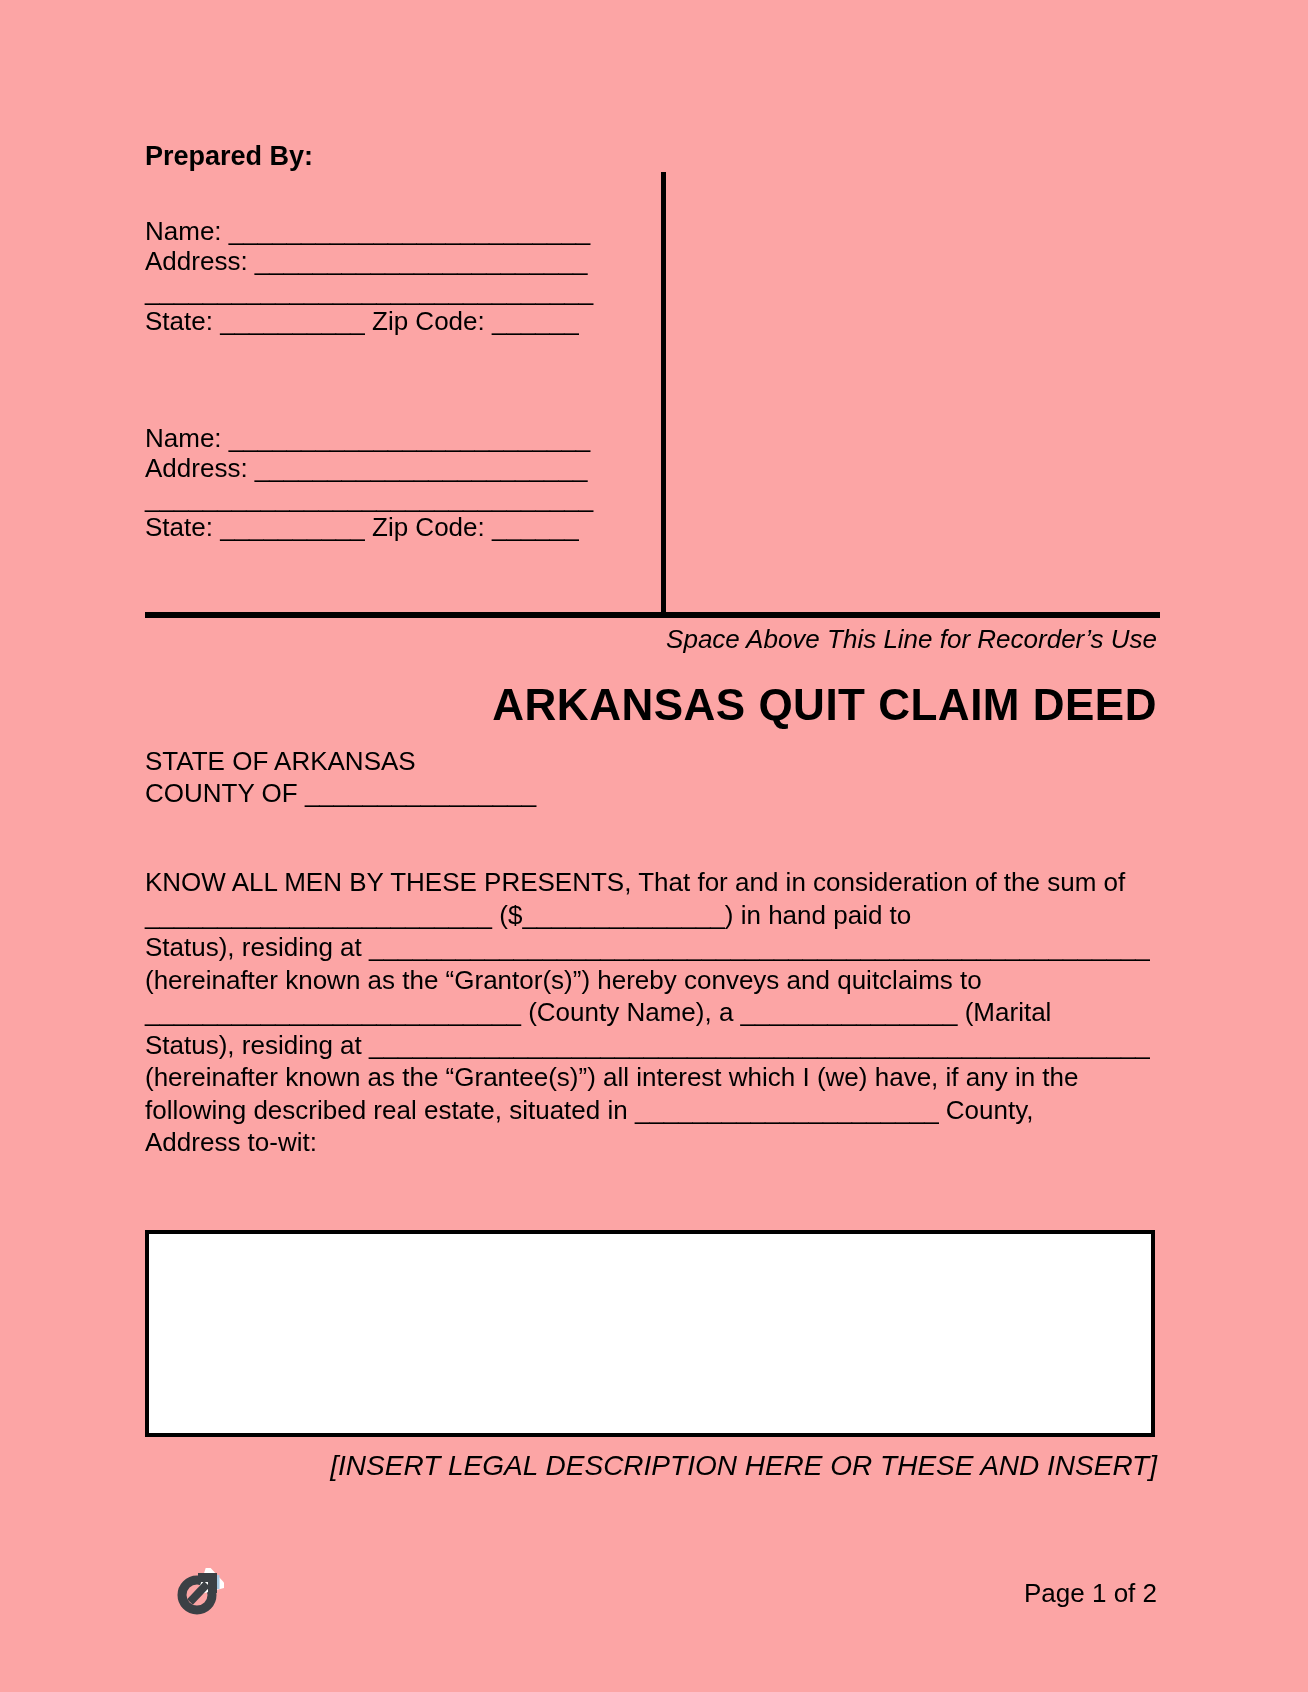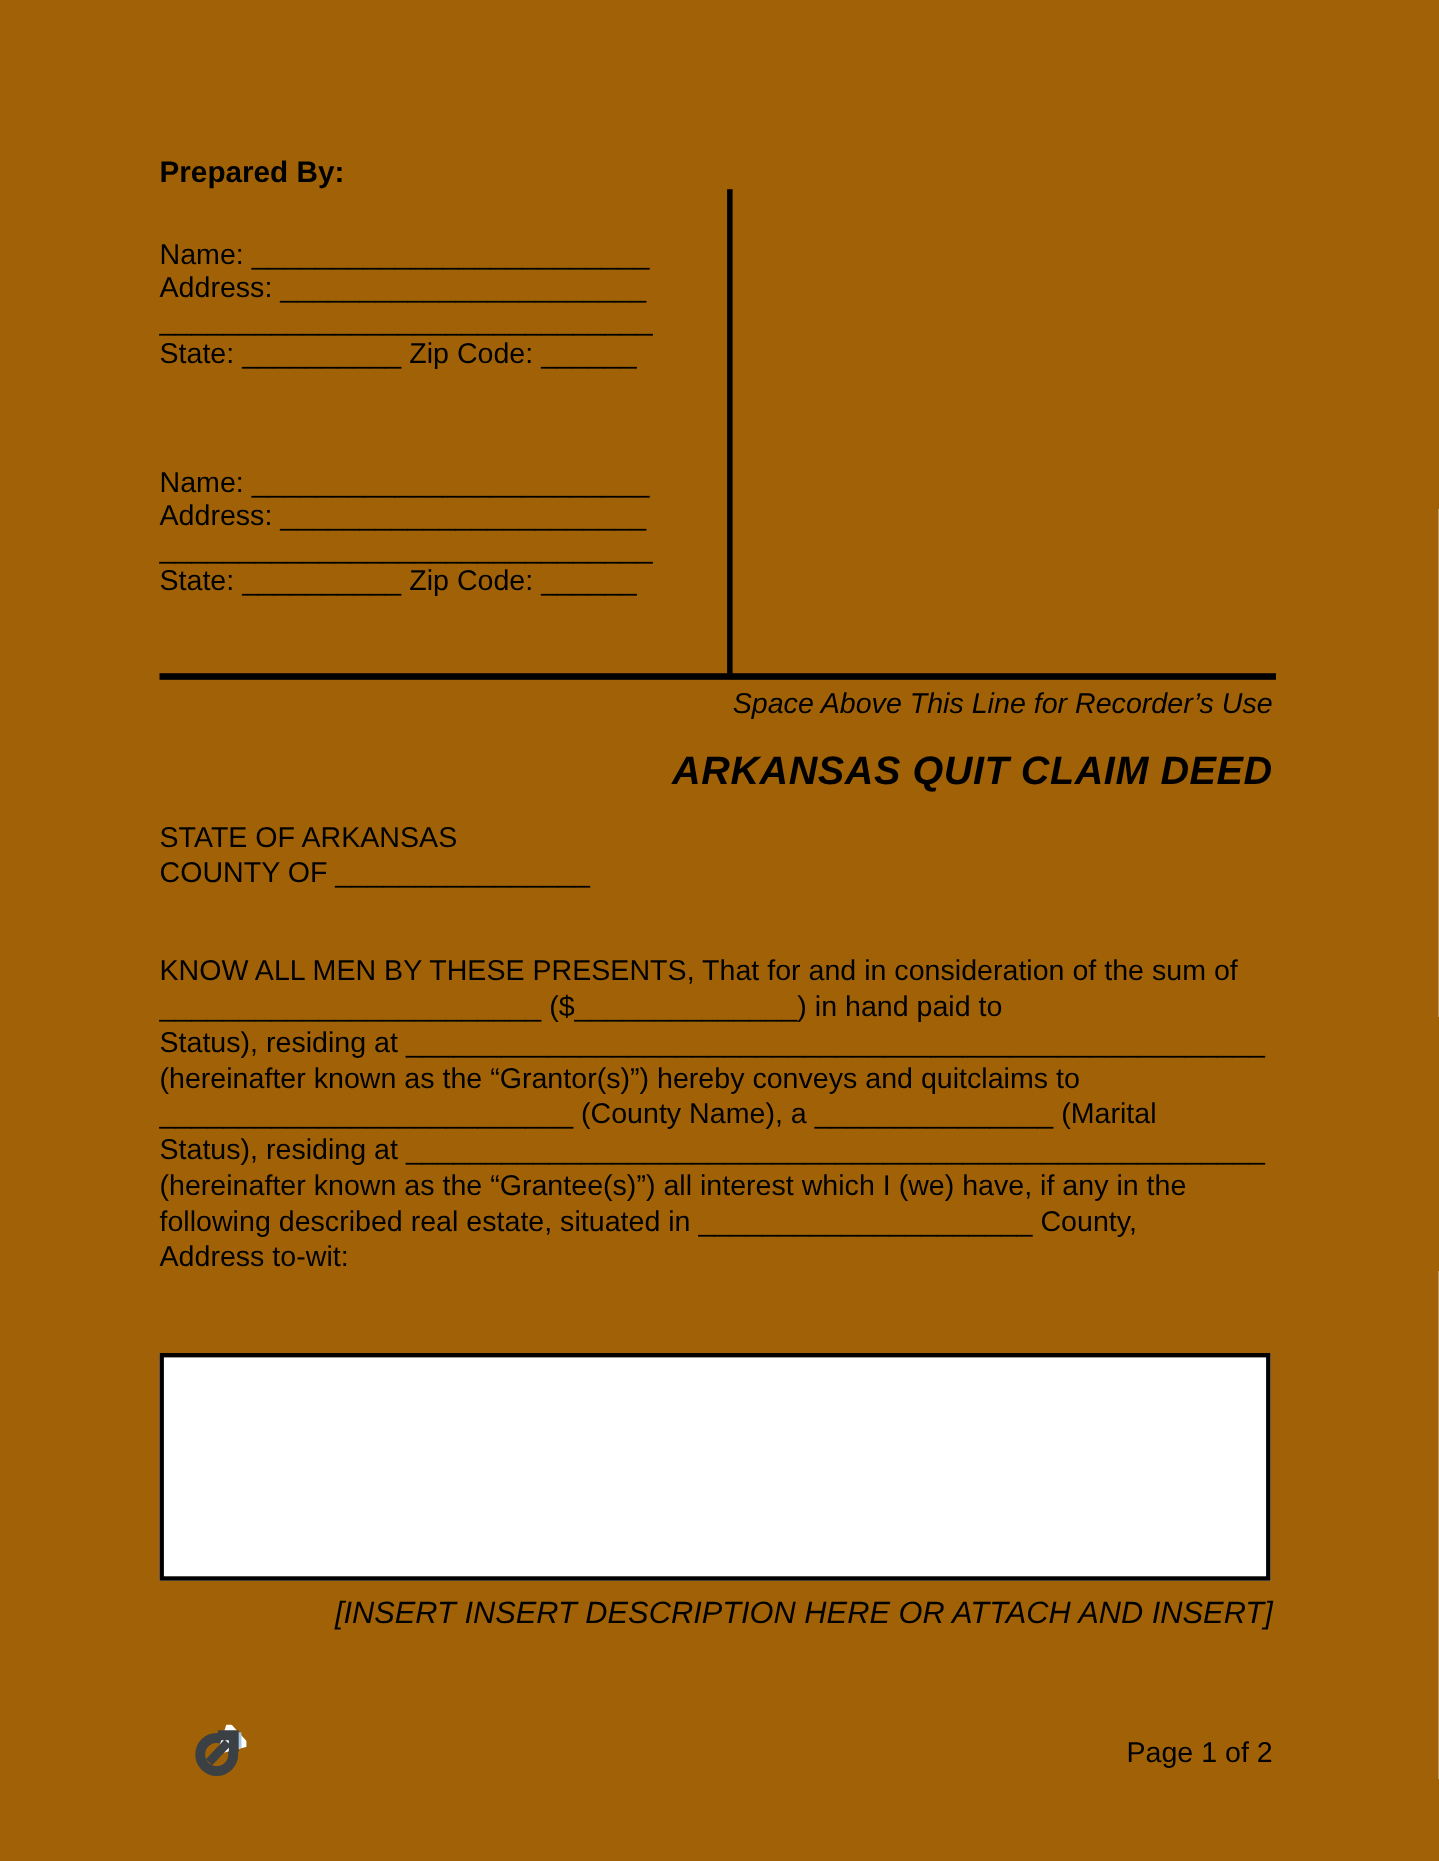--- a/index.html
+++ b/index.html
@@ -1,31 +1,31 @@
 <!DOCTYPE html>
 <html><head>
 <meta charset="utf-8">
 <style>
   html,body { margin:0; padding:0; background:#ffffff; }
   .page {
     position:relative;
     width:1308px; height:1692px;
-    background:#a16207;
+    background:#fca5a5;
     color:#000000;
     font-family:"Liberation Sans","DejaVu Sans",sans-serif;
     font-size:26px;
     overflow:hidden;
   }
   .abs { position:absolute; white-space:nowrap; }
   .b { font-weight:bold; }
   .h27 { font-size:27px; }
   .center {
     left:145px; width:1012px; text-align:right;
   }
-  .title { font-size:36px; font-weight:bold; letter-spacing:0.5px;font-style:italic; }
+  .title { font-size:44px; font-weight:bold; letter-spacing:0.5px; }
   .note { font-size:26px; font-style:italic; }
   .insert-note { font-size:28px; font-style:italic; }
   .vline { left:661px; top:172px; width:5px; height:442px; background:#000; }
   .hline { left:145px; top:612px; width:1015px; height:6px; background:#000; }
   .deed-block { left:145px; top:866px; line-height:32.5px; }
   .deed-block div { white-space:nowrap; }
   .legal-box {
     left:145px; top:1230px;
     width:1002px; height:199px;
     border:4px solid #000;
@@ -99,21 +99,21 @@
     <div>(hereinafter known as the “Grantor(s)”) hereby conveys and quitclaims to</div>
     <div>__________________________ (County Name), a _______________ (Marital</div>
     <div>Status), residing at ______________________________________________________</div>
     <div>(hereinafter known as the “Grantee(s)”) all interest which I (we) have, if any in the</div>
     <div>following described real estate, situated in _____________________ County,</div>
     <div>Address to-wit:</div>
   </div>
 
   <div class="abs legal-box"></div>
 
-  <div class="abs center insert-note" style="top:1450px;">[INSERT INSERT DESCRIPTION HERE OR ATTACH AND INSERT]</div>
+  <div class="abs center insert-note" style="top:1450px;">[INSERT LEGAL DESCRIPTION HERE OR THESE AND INSERT]</div>
 
   <svg class="abs logo" width="48" height="48" viewBox="0 0 48 48">
     <circle cx="21" cy="27" r="15" fill="none" stroke-width="9" stroke="#3b4045"></circle>
     <path d="M21 27 L52 19 L31 -4 Z" fill="#ffffff"></path>
     <rect x="40.5" y="7" width="3" height="14" fill="#a7c9e3"></rect>
     <path d="M14 34 L31 16" fill="none" stroke-width="8" stroke="#3b4045"></path>
     <path d="M22 9.5 H36.5 V25" fill="none" stroke-width="9" stroke="#3b4045"></path>
   </svg>
 
   <div class="abs pgnum">Page 1 of 2</div>

